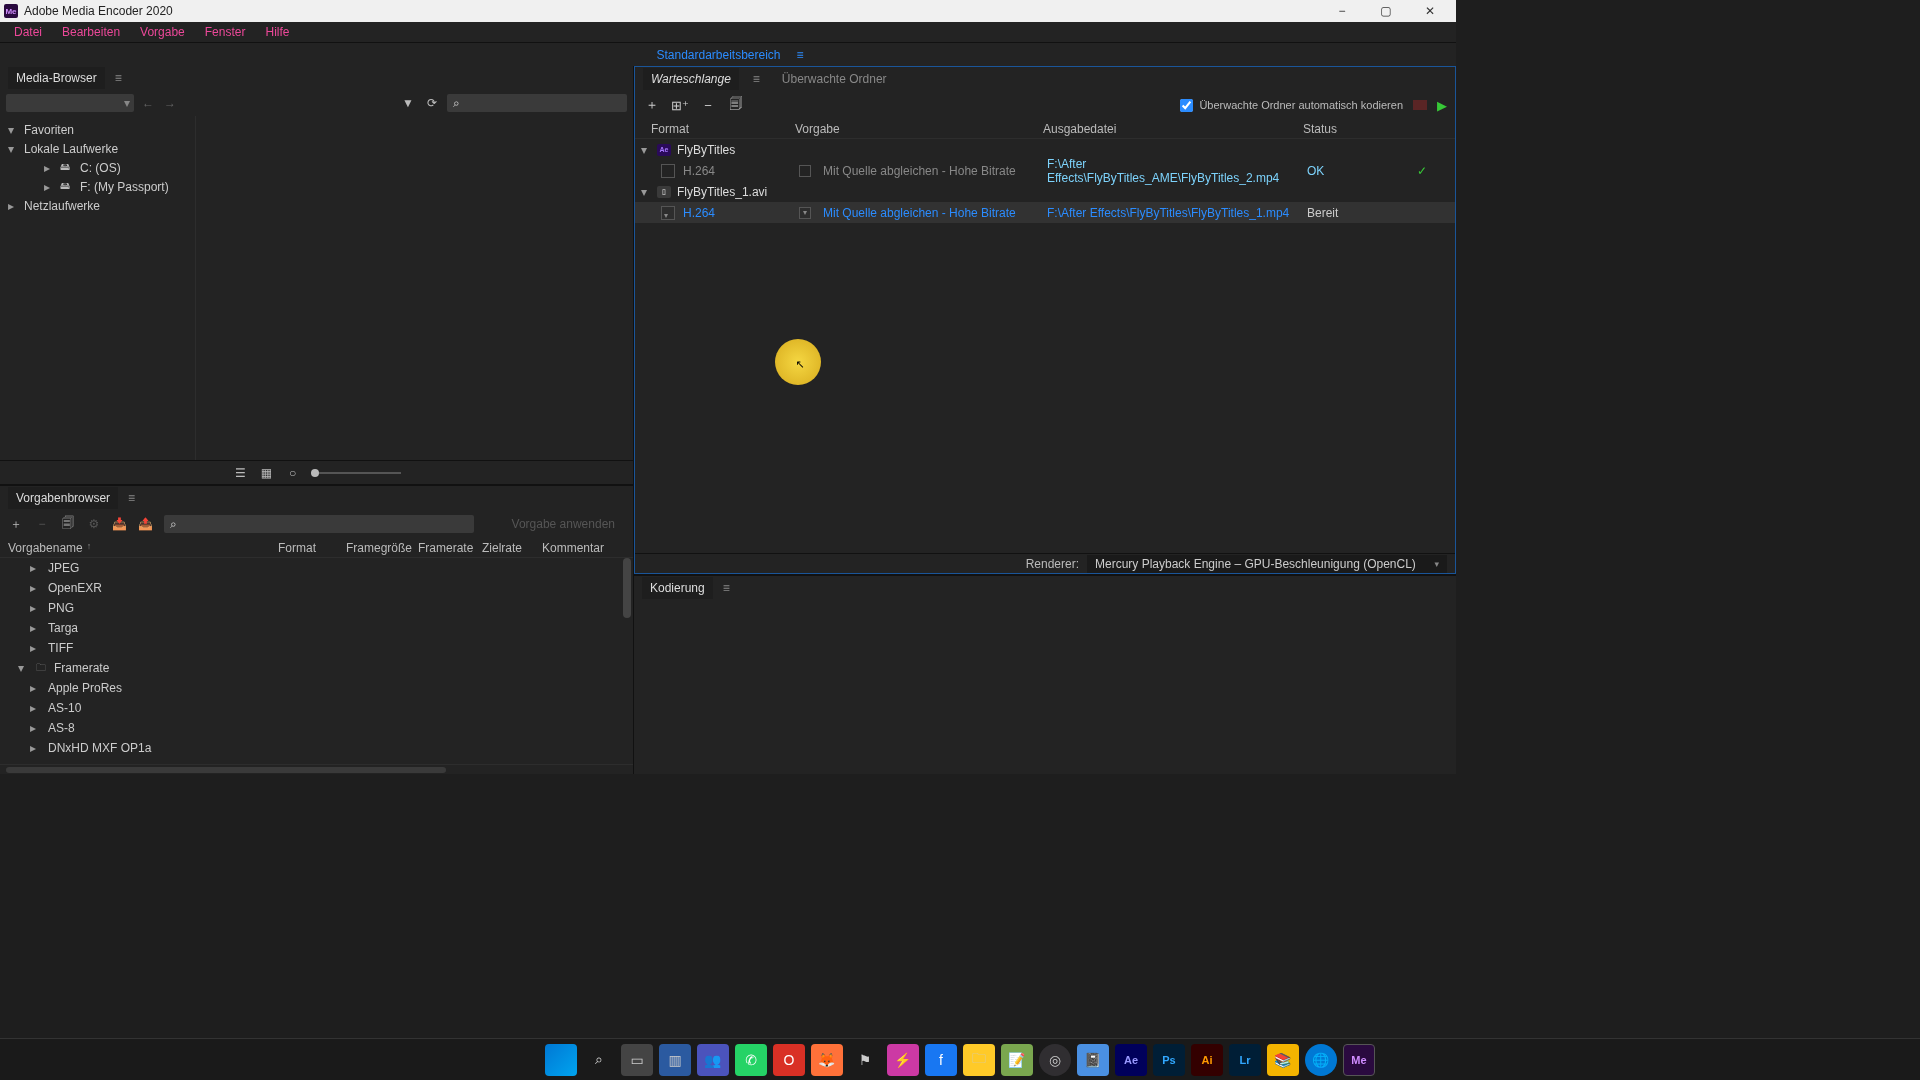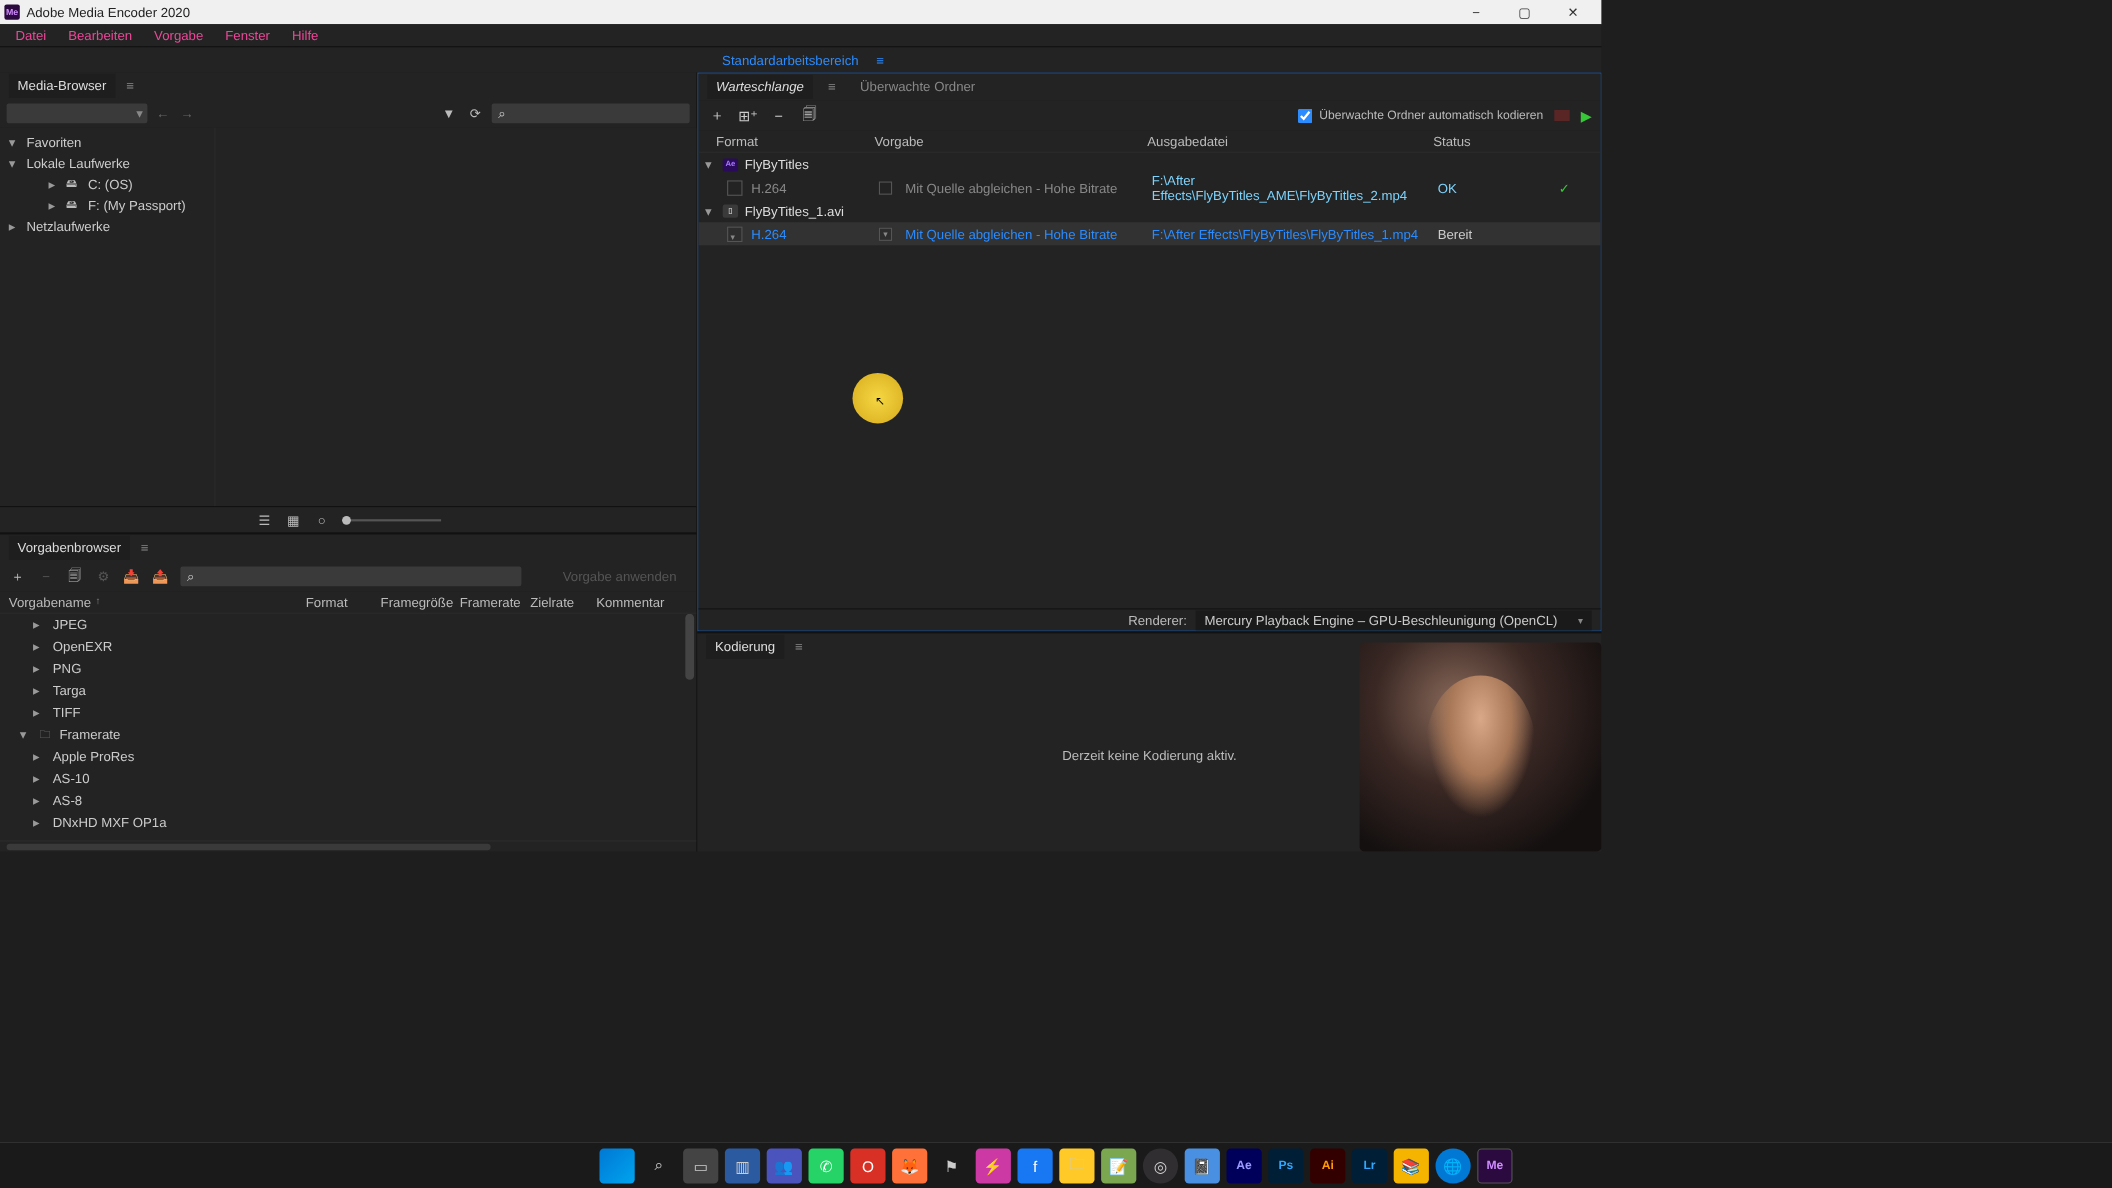--- a/index.html
+++ b/index.html
@@ -381,24 +381,20 @@
           <span>Mercury Playback Engine – GPU-Beschleunigung (OpenCL)</span>
           <span class="dd">▾</span>
         </div>
       </div>
     </div>
     <div class="encoding-panel">
       <div class="panel-tabs">
         <span class="tab active">Kodierung</span>
         <span class="tmenu">≡</span>
       </div>
-      <div class="encoding-body">
-        <span>Derzeit keine Kodierung aktiv.</span>
-        <div class="webcam"></div>
-      </div>
     </div>
   </div>
 </div>
 
 <div class="taskbar">
   <div class="tb win"></div>
   <div class="tb search">⌕</div>
   <div class="tb tasks">▭</div>
   <div class="tb wid">▥</div>
   <div class="tb teams">👥</div>

